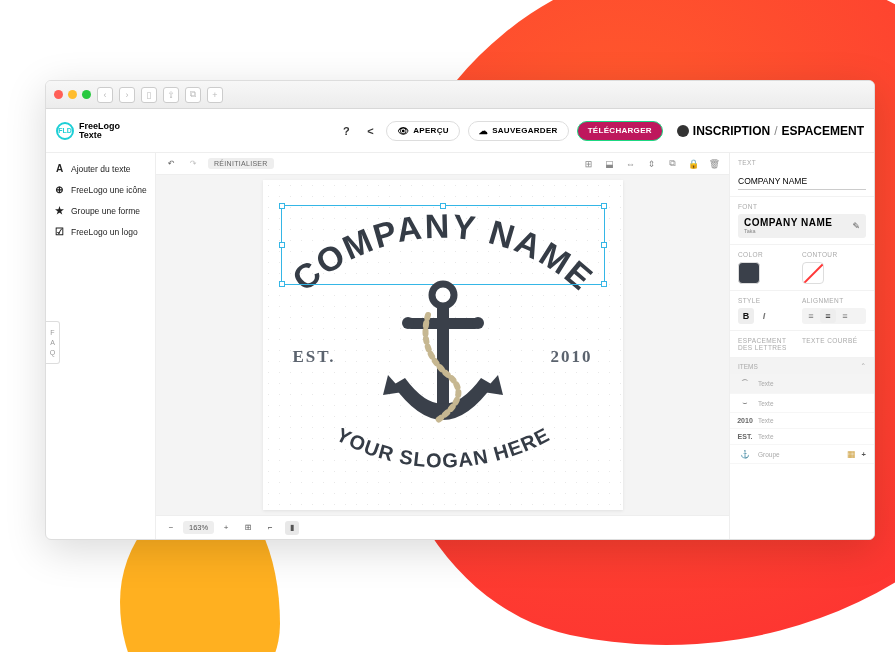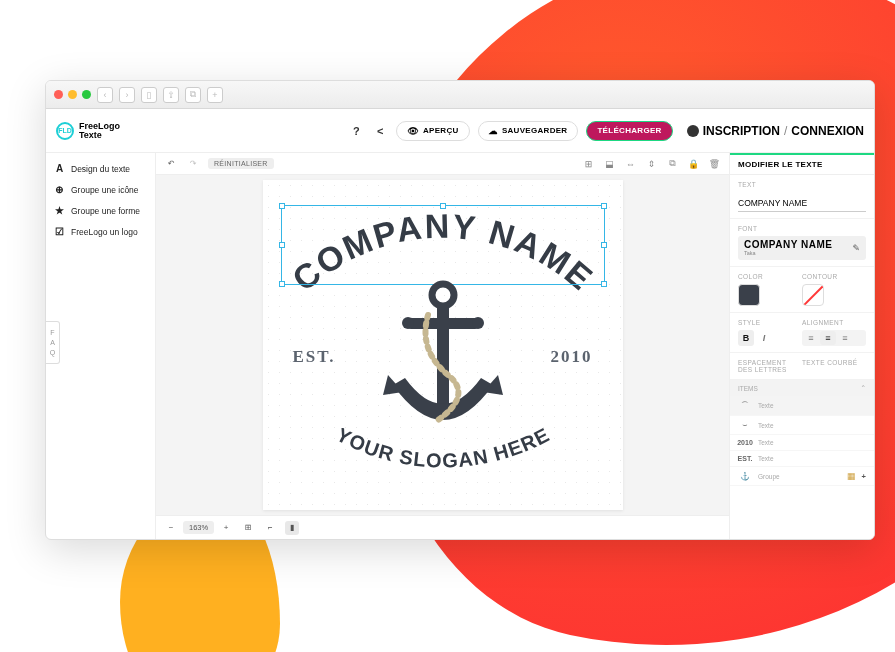--- a/index.html
+++ b/index.html
@@ -137,34 +137,34 @@
       <span class="ic">☁</span>
       <span>SAUVEGARDER</span>
     </div>
     <div class="pill green">
       <span>TÉLÉCHARGER</span>
     </div>
     <div class="auth">
       <div class="avatar"></div>
       <span>INSCRIPTION</span>
       <span class="sep">/</span>
-      <span>CONNEXION</span>
+      <span>ESPACEMENT</span>
     </div>
   </div>
 
   <div class="app-main">
 
     <div class="sidebar">
       <div class="side-item">
         <div class="side-ic">A</div>
-        <span>Design du texte</span>
+        <span>Ajouter du texte</span>
       </div>
       <div class="side-item">
         <div class="side-ic">⊕</div>
-        <span>Groupe une icône</span>
+        <span>FreeLogo une icône</span>
       </div>
       <div class="side-item">
         <div class="side-ic">★</div>
         <span>Groupe une forme</span>
       </div>
       <div class="side-item">
         <div class="side-ic">☑</div>
         <span>FreeLogo un logo</span>
       </div>
     </div>
@@ -246,21 +246,20 @@
           <div class="zpct">163%</div>
           <div class="bb-ic">+</div>
         </div>
         <div class="bb-ic">⊞</div>
         <div class="bb-ic">⌐</div>
         <div class="bb-ic active">▮</div>
       </div>
     </div>
 
     <div class="panel">
-      <div class="panel-title">MODIFIER LE TEXTE</div>
 
       <div class="sect">
         <div class="sect-label">TEXT</div>
         <input class="text-input" value="COMPANY NAME" style="">
       </div>
 
       <div class="sect">
         <div class="sect-label">FONT</div>
         <div class="font-row">
           <div style="flex:1">

